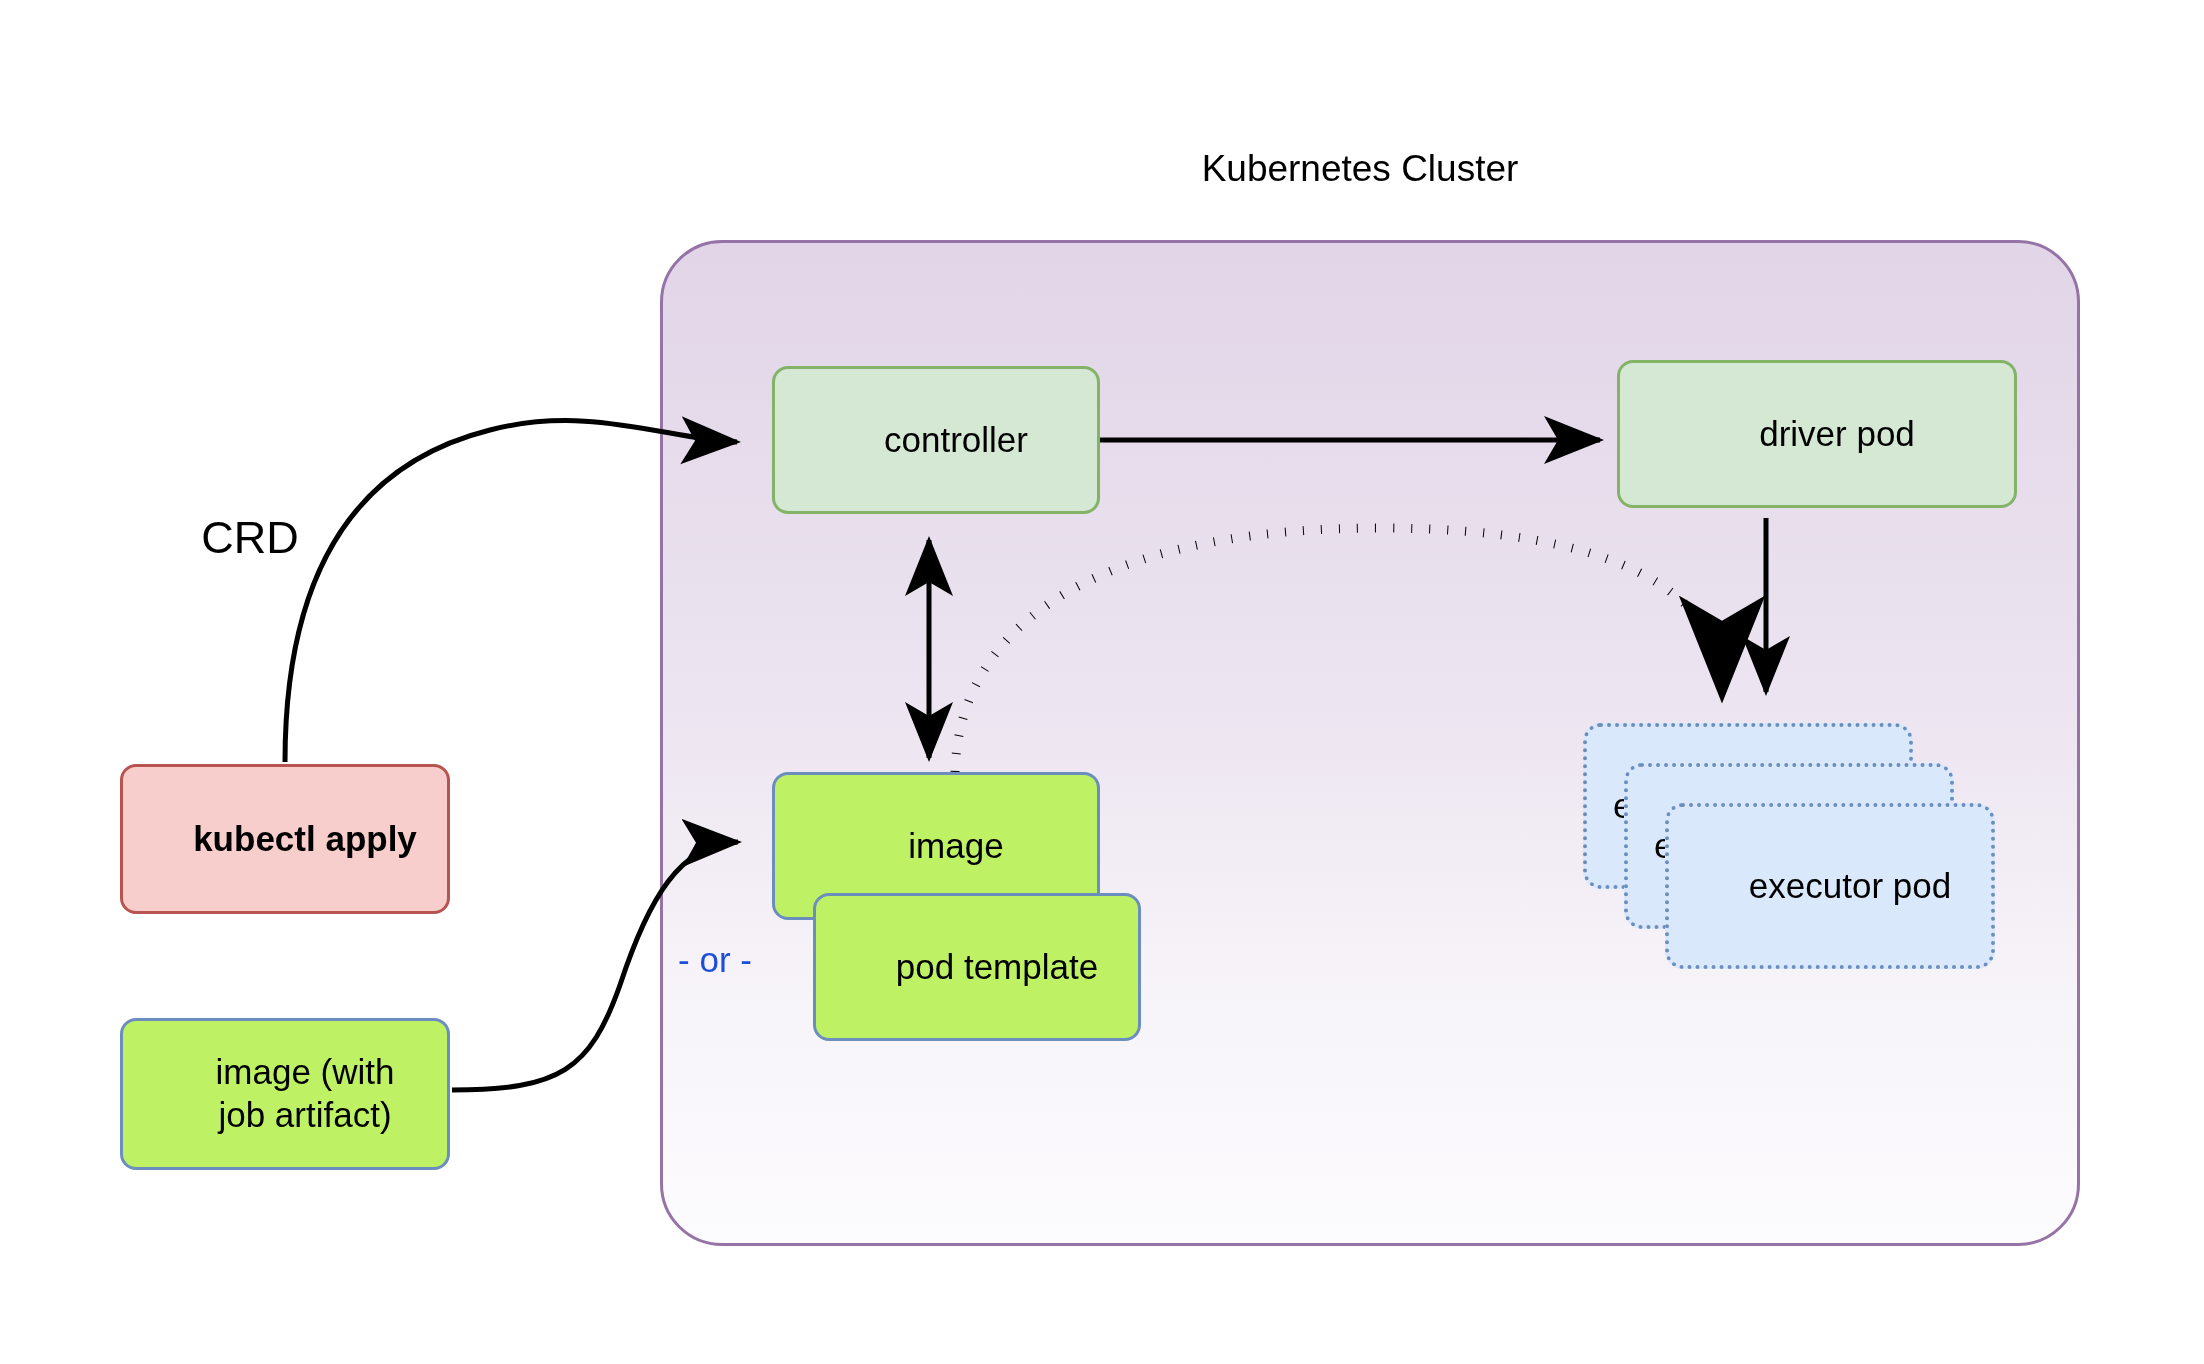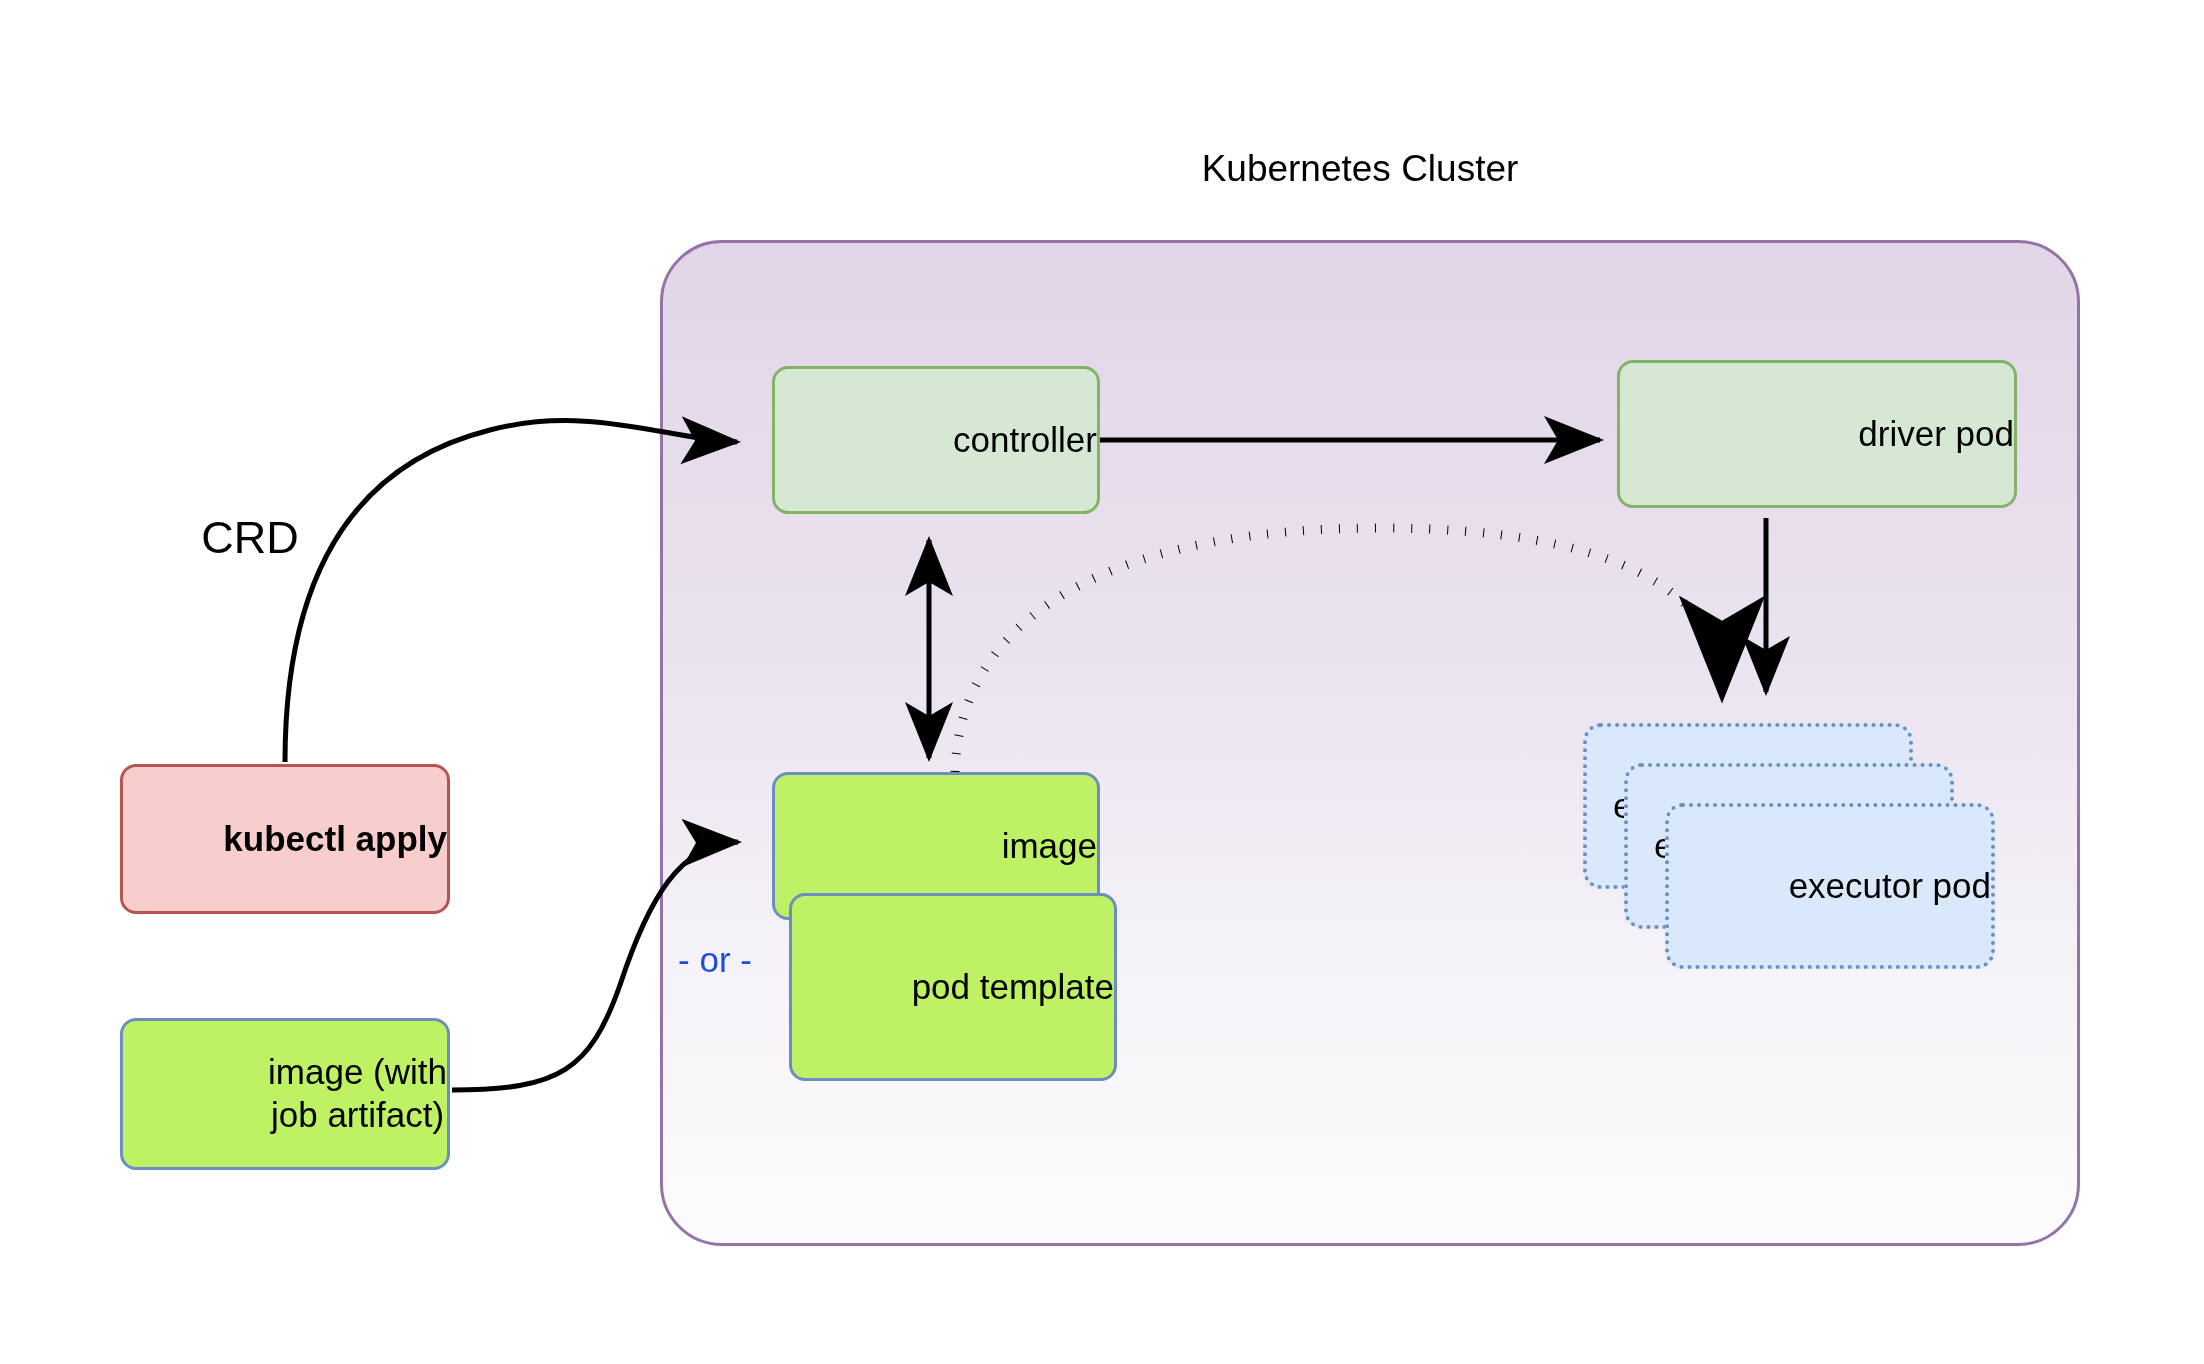--- a/index.html
+++ b/index.html
@@ -41,21 +41,21 @@
     border-radius: 62px;
     background: linear-gradient(to bottom, #e1d5e7 0%, #ece4f0 45%, #f7f4f9 75%, #fcfbfd 100%);
     box-sizing: border-box;
   }
 
   
   .node {
     box-sizing: border-box;
     display: flex;
     align-items: center;
-    justify-content: flex-end;
+    justify-content: center;
     text-align: center;
     font-size: 35px;
     color: #000000;
     line-height: 1.22;
     padding-left: 40px;
   }
   .node.green {
     background: #d5e8d4;
     border: 3px solid #82b366;
     border-radius: 16px;
@@ -85,21 +85,21 @@
 
   
   #node-controller { left: 772px;  top: 366px;  width: 328px; height: 148px; }
   #node-driver-pod { left: 1617px; top: 360px;  width: 400px; height: 148px; }
 
   #node-executor-1 { left: 1583px; top: 723px;  width: 330px; height: 166px; z-index: 3; }
   #node-executor-2 { left: 1624px; top: 763px;  width: 330px; height: 166px; z-index: 4; }
   #node-executor-3 { left: 1665px; top: 803px;  width: 330px; height: 166px; z-index: 5; }
 
   #node-image      { left: 772px;  top: 772px;  width: 328px; height: 148px; z-index: 3; }
-  #node-pod-template { left: 789px; top: 893px; width: 328px; height: 188px; z-index: 4; }
+  #node-pod-template { left: 813px; top: 893px; width: 328px; height: 148px; z-index: 4; }
 
   #node-kubectl-apply { left: 120px; top: 764px;  width: 330px; height: 150px; }
   #node-image-artifact { left: 120px; top: 1018px; width: 330px; height: 152px; }
 
   
   #label-crd {
     left: 160px;
     top: 512px;
     width: 180px;
     text-align: center;

